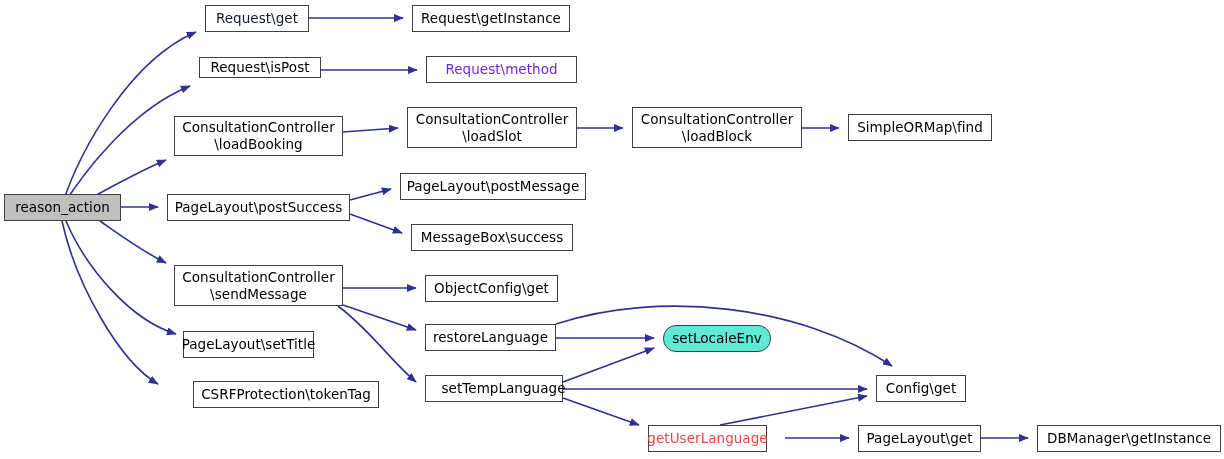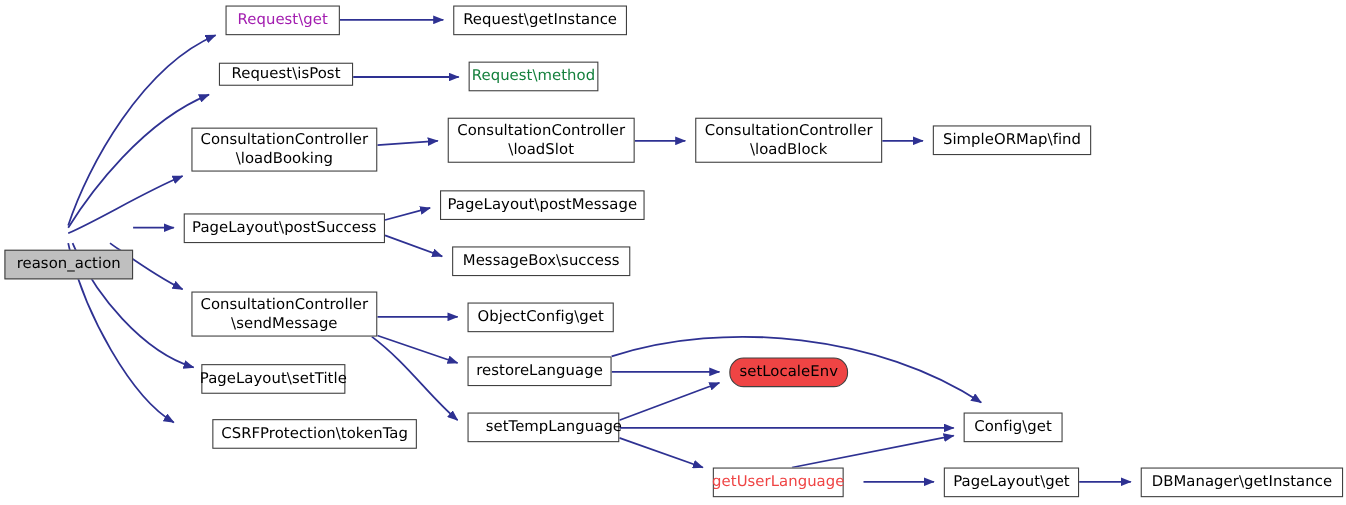--- a/index.html
+++ b/index.html
@@ -35,21 +35,20 @@
     text-align: center;
     font-size: 13.5px;
     line-height: 1.25;
     letter-spacing: 0.05px;
     white-space: pre-line;
     z-index: 2;
   }
   .node.root {
     background: #bfbfbf;
     border: 1px solid #404040;
-    margin-top: 33px;
   }
   .node-label {
     display: block;
     white-space: pre-line;
   }
 </style>
 </head>
 <body>
 
 <div id="graph">
@@ -82,40 +81,40 @@
         <path d="M 563,382 L 654,348" fill="none" stroke="#2e3192" stroke-width="1.6" marker-end="url(#arrowhead)"></path>
         <path d="M 563,389 L 867,389" fill="none" stroke="#2e3192" stroke-width="1.6" marker-end="url(#arrowhead)"></path>
         <path d="M 563,398 L 639,425" fill="none" stroke="#2e3192" stroke-width="1.6" marker-end="url(#arrowhead)"></path>
         <path d="M 720,425 L 867,396" fill="none" stroke="#2e3192" stroke-width="1.6" marker-end="url(#arrowhead)"></path>
         <path d="M 785,438 L 849,438" fill="none" stroke="#2e3192" stroke-width="1.6" marker-end="url(#arrowhead)"></path>
         <path d="M 981,438 L 1028,438" fill="none" stroke="#2e3192" stroke-width="1.6" marker-end="url(#arrowhead)"></path>
       </g>
   </svg>
   <div id="nodes">
       <div class="node root" style="left: 4px; top: 194px; width: 117px; height: 27px; border-color: rgb(64, 64, 64); background: rgb(191, 191, 191); color: rgb(0, 0, 0);"><span class="node-label">reason_action</span></div>
-      <div class="node" style="left: 205px; top: 5px; width: 104px; height: 27px; border-color: rgb(64, 64, 64); background: rgb(255, 255, 255); color: #a21caf;"><span class="node-label">Request\get</span></div>
+      <div class="node" style="left: 205px; top: 5px; width: 104px; height: 27px; border-color: rgb(64, 64, 64); background: rgb(255, 255, 255); color: #0f172a;"><span class="node-label">Request\get</span></div>
       <div class="node" style="left: 412px; top: 5px; width: 158px; height: 27px; border-color: rgb(64, 64, 64); background: rgb(255, 255, 255); color: rgb(0, 0, 0);"><span class="node-label">Request\getInstance</span></div>
       <div class="node" style="left: 199px; top: 57px; width: 122px; height: 21px; border-color: rgb(64, 64, 64); background: rgb(255, 255, 255); color: rgb(0, 0, 0);"><span class="node-label">Request\isPost</span></div>
-      <div class="node" style="left: 426px; top: 56px; width: 118px; height: 27px; border-color: rgb(64, 64, 64); background: rgb(255, 255, 255); color: #15803d;"><span class="node-label">Request\method</span></div>
+      <div class="node" style="left: 426px; top: 56px; width: 151px; height: 27px; border-color: rgb(64, 64, 64); background: rgb(255, 255, 255); color: #6d28d9;"><span class="node-label">Request\method</span></div>
       <div class="node" style="left: 174px; top: 116px; width: 169px; height: 40px; border-color: rgb(64, 64, 64); background: rgb(255, 255, 255); color: rgb(0, 0, 0);"><span class="node-label">ConsultationController
 \loadBooking</span></div>
       <div class="node" style="left: 407px; top: 107px; width: 170px; height: 41px; border-color: rgb(64, 64, 64); background: rgb(255, 255, 255); color: rgb(0, 0, 0);"><span class="node-label">ConsultationController
 \loadSlot</span></div>
       <div class="node" style="left: 632px; top: 107px; width: 170px; height: 41px; border-color: rgb(64, 64, 64); background: rgb(255, 255, 255); color: rgb(0, 0, 0);"><span class="node-label">ConsultationController
 \loadBlock</span></div>
       <div class="node" style="left: 848px; top: 114px; width: 144px; height: 27px; border-color: rgb(64, 64, 64); background: rgb(255, 255, 255); color: rgb(0, 0, 0);"><span class="node-label">SimpleORMap\find</span></div>
       <div class="node" style="left: 167px; top: 194px; width: 183px; height: 27px; border-color: rgb(64, 64, 64); background: rgb(255, 255, 255); color: rgb(0, 0, 0);"><span class="node-label">PageLayout\postSuccess</span></div>
       <div class="node" style="left: 400px; top: 173px; width: 186px; height: 27px; border-color: rgb(64, 64, 64); background: rgb(255, 255, 255); color: rgb(0, 0, 0);"><span class="node-label">PageLayout\postMessage</span></div>
       <div class="node" style="left: 411px; top: 224px; width: 162px; height: 27px; border-color: rgb(64, 64, 64); background: rgb(255, 255, 255); color: rgb(0, 0, 0);"><span class="node-label">MessageBox\success</span></div>
       <div class="node" style="left: 174px; top: 265px; width: 169px; height: 41px; border-color: rgb(64, 64, 64); background: rgb(255, 255, 255); color: rgb(0, 0, 0);"><span class="node-label">ConsultationController
 \sendMessage</span></div>
       <div class="node" style="left: 425px; top: 275px; width: 133px; height: 27px; border-color: rgb(64, 64, 64); background: rgb(255, 255, 255); color: rgb(0, 0, 0);"><span class="node-label">ObjectConfig\get</span></div>
       <div class="node" style="left: 183px; top: 331px; width: 131px; height: 27px; border-color: rgb(64, 64, 64); background: rgb(255, 255, 255); color: rgb(0, 0, 0);"><span class="node-label">PageLayout\setTitle</span></div>
       <div class="node" style="left: 425px; top: 324px; width: 131px; height: 27px; border-color: rgb(64, 64, 64); background: rgb(255, 255, 255); color: rgb(0, 0, 0);"><span class="node-label">restoreLanguage</span></div>
       <div class="node" style="left: 425px; top: 375px; width: 138px; height: 27px; border-color: rgb(64, 64, 64); background: rgb(255, 255, 255); color: rgb(0, 0, 0); padding-left: 19px;"><span class="node-label">setTempLanguage</span></div>
       <div class="node" style="left: 165px; top: 381px; width: 186px; height: 27px; border-color: rgb(64, 64, 64); background: rgb(255, 255, 255); color: rgb(0, 0, 0); margin-left: 28px;"><span class="node-label">CSRFProtection\tokenTag</span></div>
-      <div class="node" style="left: 663px; top: 325px; width: 108px; height: 27px; border-color: rgb(64, 64, 64); background: #ef4444; color: rgb(0, 0, 0); border-radius: 13px;"><span class="node-label">setLocaleEnv</span></div>
+      <div class="node" style="left: 663px; top: 325px; width: 108px; height: 27px; border-color: rgb(64, 64, 64); background: #5eead4; color: rgb(0, 0, 0); border-radius: 13px;"><span class="node-label">setLocaleEnv</span></div>
       <div class="node" style="left: 876px; top: 375px; width: 90px; height: 27px; border-color: rgb(64, 64, 64); background: rgb(255, 255, 255); color: rgb(0, 0, 0);"><span class="node-label">Config\get</span></div>
       <div class="node" style="left: 648px; top: 425px; width: 119px; height: 27px; border-color: rgb(64, 64, 64); background: rgb(255, 255, 255); color: #ef4444;"><span class="node-label">getUserLanguage</span></div>
       <div class="node" style="left: 858px; top: 425px; width: 123px; height: 27px; border-color: rgb(64, 64, 64); background: rgb(255, 255, 255); color: rgb(0, 0, 0);"><span class="node-label">PageLayout\get</span></div>
       <div class="node" style="left: 1037px; top: 425px; width: 184px; height: 27px; border-color: rgb(64, 64, 64); background: rgb(255, 255, 255); color: rgb(0, 0, 0);"><span class="node-label">DBManager\getInstance</span></div>
     </div>
 </div>
 
 </body></html>

